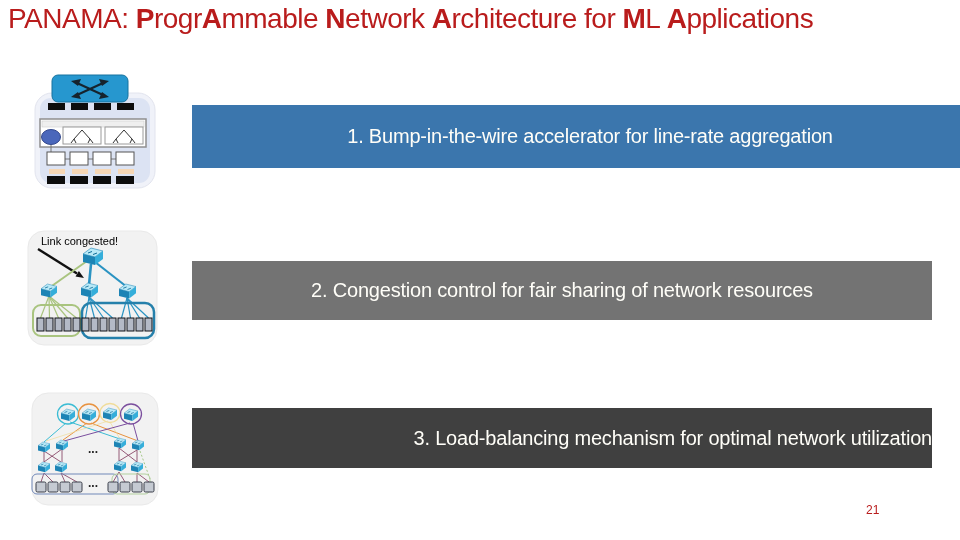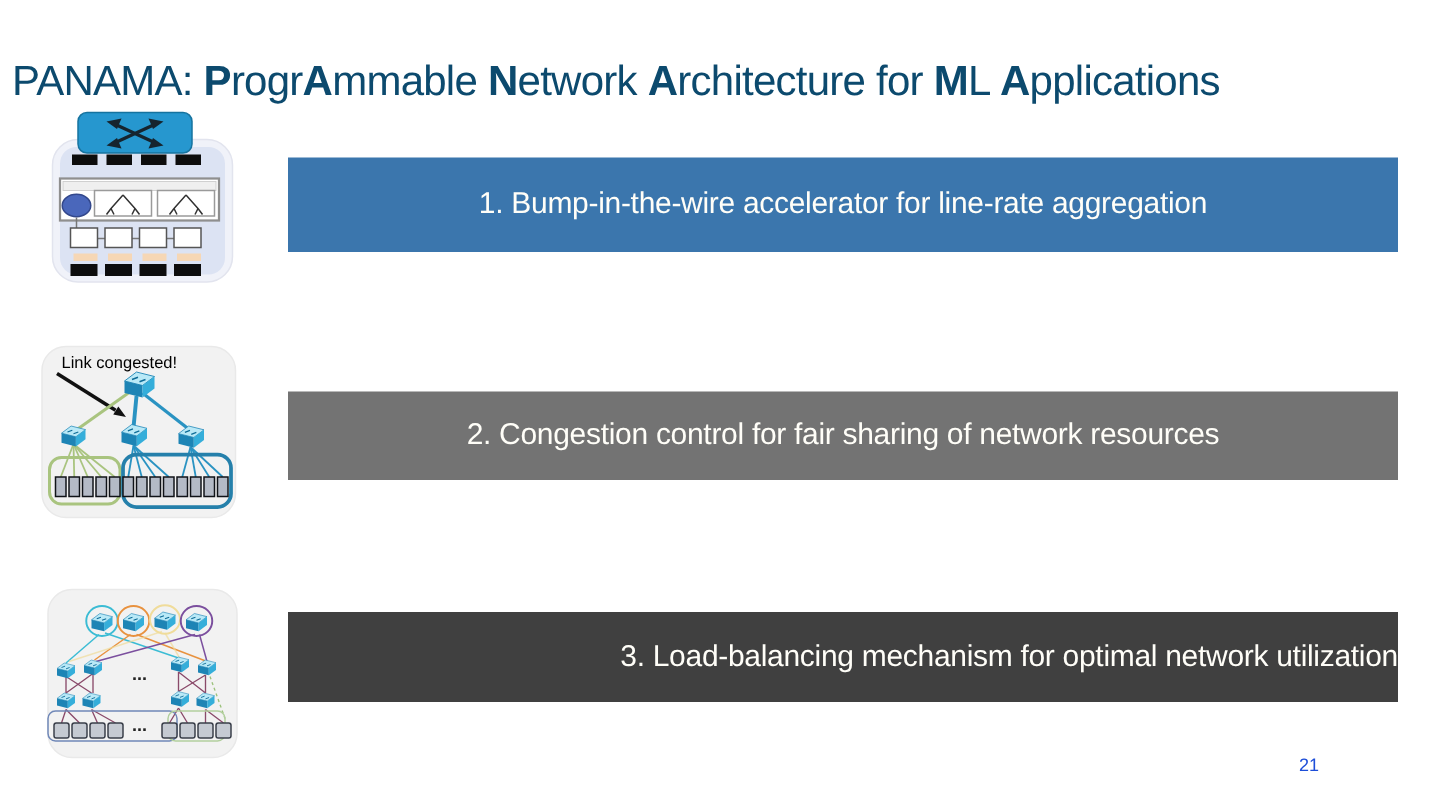--- a/index.html
+++ b/index.html
@@ -2,35 +2,35 @@
 <html><head>
 <meta charset="utf-8">
 <style>
   html,body{margin:0;padding:0;}
   body{
     width:960px;height:540px;background:#ffffff;position:relative;overflow:hidden;
     font-family:"Liberation Sans", sans-serif;
   }
   .title{
     position:absolute;left:8px;top:1px;font-size:28px;line-height:36px;
-    color:#0c4a6e;letter-spacing:-0.5px;white-space:nowrap;margin-top:35px;
+    color:#b91c1c;letter-spacing:-0.5px;white-space:nowrap;
   }
   .title .b{font-weight:bold;}
   .banner{
     position:absolute;left:192px;width:740px;display:flex;align-items:center;justify-content:center;
     color:#fffef8;font-size:20px;letter-spacing:-0.2px;
   }
-  #banner1{top:105px;height:63px;}
+  #banner1{top:105px;height:63px;padding-left:28px;}
   #banner2{top:261px;height:59px;}
   #banner3{top:408px;height:60px;}
   .thumb{position:absolute;}
   #thumb1{left:33px;top:73px;width:125px;height:118px;}
   #thumb2{left:25px;top:228px;width:135px;height:120px;}
   #thumb3{left:30px;top:385px;width:132px;height:127px;}
-  .page-num{position:absolute;left:866px;top:503px;font-size:12px;color:#1d4ed8;}
+  .page-num{position:absolute;left:866px;top:503px;font-size:12px;color:#b91c1c;}
 </style>
 </head>
 <body>
 
 <svg width="0" height="0" style="position:absolute" aria-hidden="true">
   <defs>
     <g id="sw">
       <polygon points="0,6 8,0 20,3 12,9" fill="#b9e9f7" stroke="#1d84b5" stroke-width="0.6"></polygon>
       <polygon points="0,6 12,9 12,17 0,14" fill="#1d84b5"></polygon>
       <polygon points="12,9 20,3 20,11 12,17" fill="#35aeda"></polygon>

